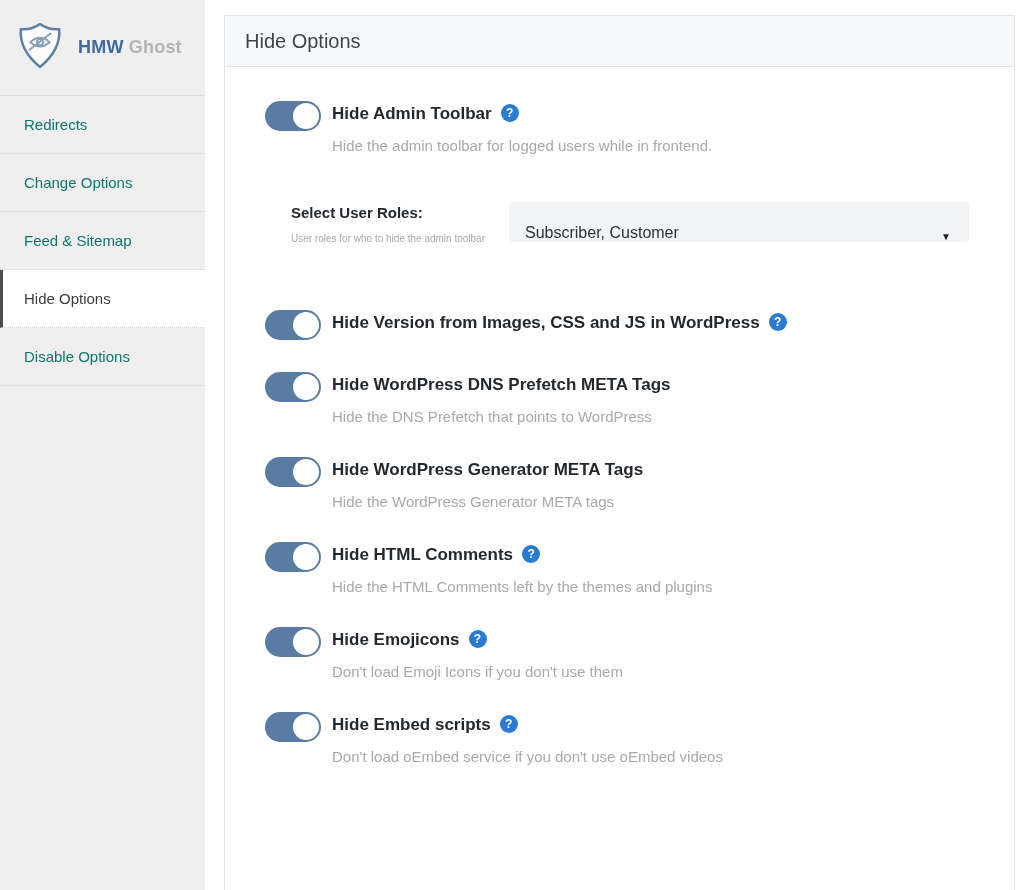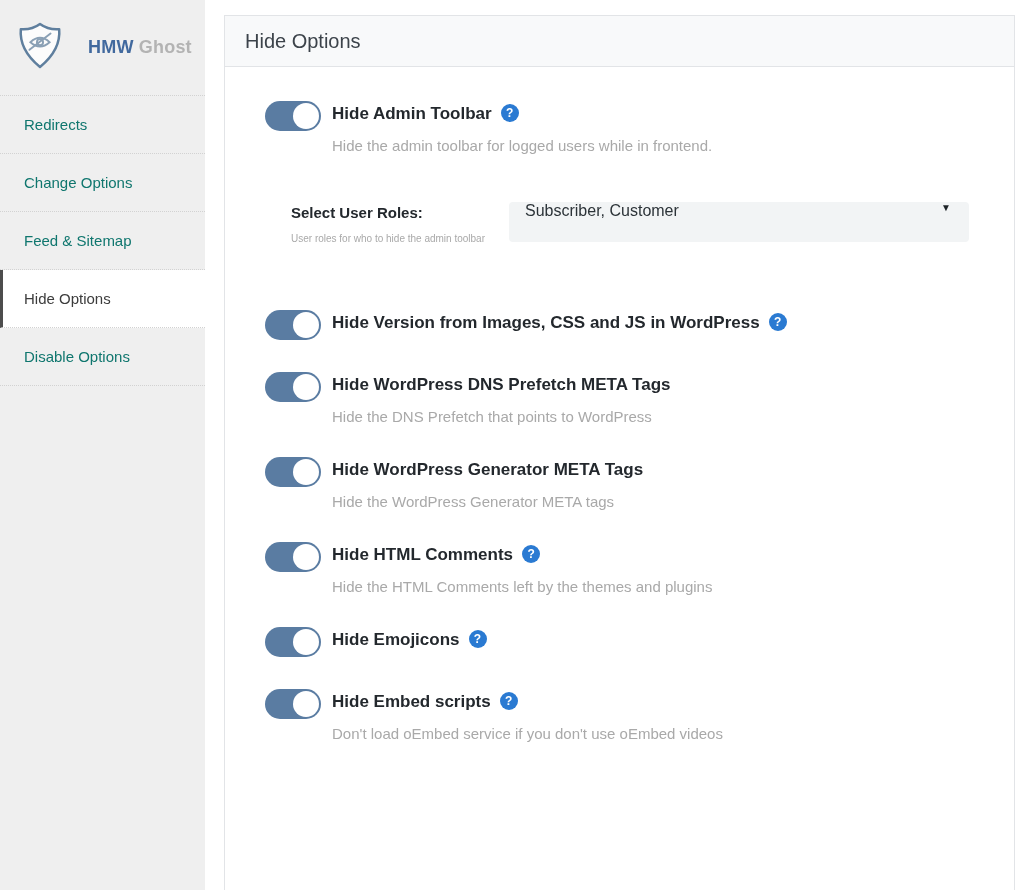--- a/index.html
+++ b/index.html
@@ -14,21 +14,21 @@
   .sidebar {
     width: 205px;
     flex: 0 0 205px;
     background: #efefef;
     height: 890px;
   }
   .logo {
     height: 96px;
     display: flex;
     align-items: center;
-    gap: 25px;
+    gap: 15px;
     padding-left: 17px;
     border-bottom: 1px dotted #d2d2d2;
   }
   .logo-text { font-size: 18px; font-weight: bold; letter-spacing: .2px; }
   .logo-text .hmw { color: #41699e; }
   .logo-text .ghost { color: #b3b3b3; }
   .nav-item {
     padding: 20px 10px 20px 24px;
     font-size: 15px;
     color: #0f766e;
@@ -115,21 +115,21 @@
     margin: 0 0 60px 26px;
   }
   .ur-label-col { width: 218px; flex: 0 0 218px; padding-top: 2px; }
   .ur-label { font-size: 15px; font-weight: bold; color: #23282d; }
   .ur-desc { margin-top: 6px; font-size: 10px; line-height: 23px; color: #a9a9a9; width: 210px; }
   .select {
     width: 460px; height: 40px;
     background: #f2f4f5;
     border-radius: 4px;
     display: flex;
-    align-items: flex-start;
+    align-items: flex-end;
     justify-content: space-between;
     padding: 0 18px 0 16px;
     font-size: 16px;
     color: #2c3338;
     cursor: pointer;
   }
   .select .caret { font-size: 10px; color: #1d2327; }
 </style>
 </head>
 <body>
@@ -237,20 +237,21 @@
 
       <div class="setting-row">
         <div class="toggle">
             <div class="knob"></div>
           </div>
         <div class="row-text">
           <div class="row-label">
               <span>Hide Emojicons</span>
               <span class="help-icon">?</span>
             </div>
+          <div class="row-desc">Don't load Emoji Icons if you don't use them</div>
         </div>
       </div>
 
       <div class="setting-row">
         <div class="toggle">
             <div class="knob"></div>
           </div>
         <div class="row-text">
           <div class="row-label">
               <span>Hide Embed scripts</span>

